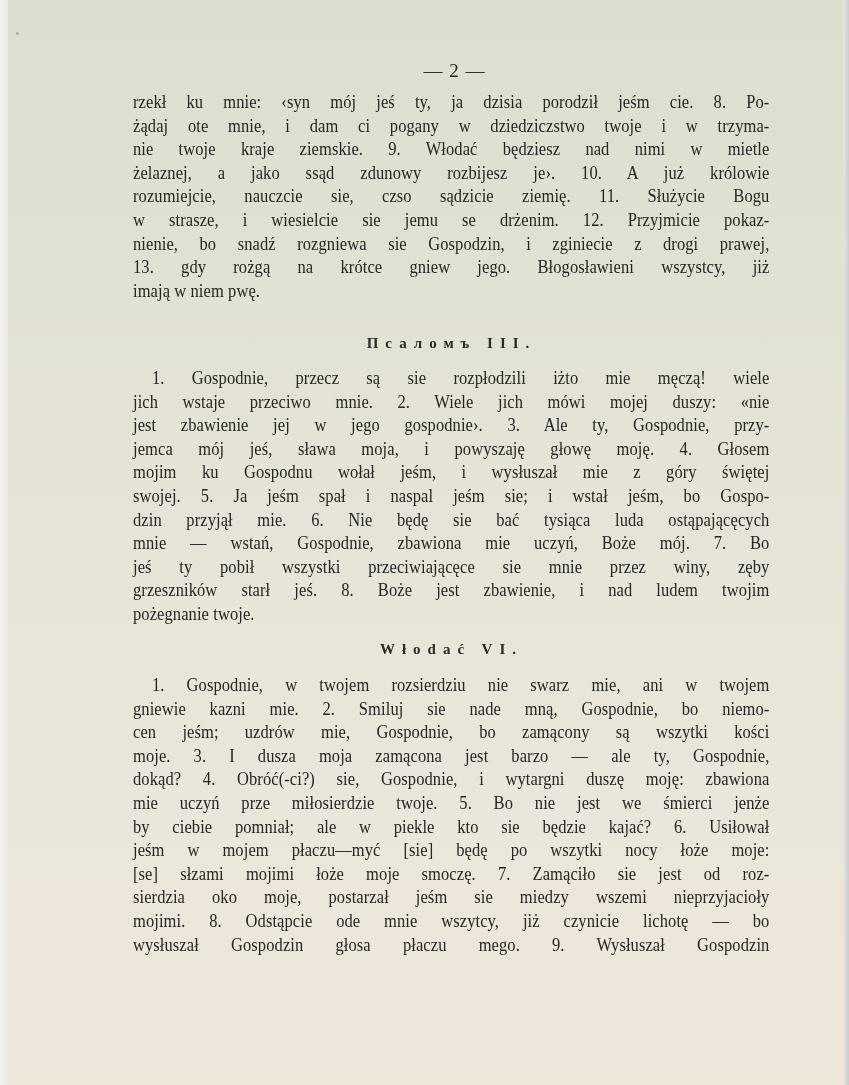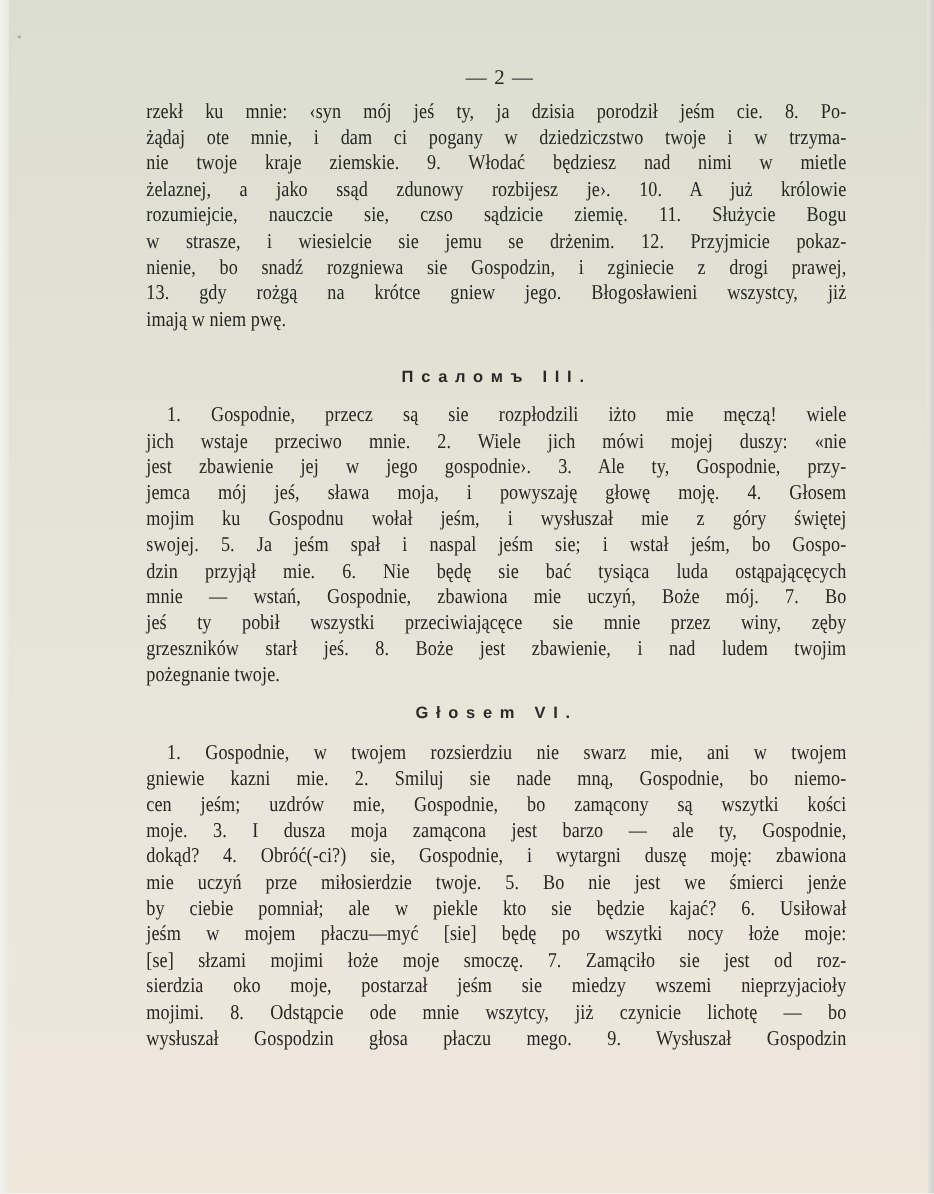--- a/index.html
+++ b/index.html
@@ -34,21 +34,21 @@
       text-align-last: left;
       letter-spacing: 0.1px;
       transform: scaleX(0.86);
       transform-origin: left top;
       width: 740px;
     }
     .para .line { display: block; white-space: nowrap; text-align: justify; text-align-last: justify; }
     .para .line.last { text-align-last: left; }
     .heading {
       text-align: center;
-      font-family: Liberation Sans, sans-serif;
+      font-family: Liberation Serif, serif;
       font-weight: bold; font-size: 15px;
       letter-spacing: 7px;
       color: #2a2a28;
       margin: 0;
       height: 22px;
       line-height: 22px;
     }
     .block-1 { position: absolute; top: 30px; left: 0; }
     .heading-1 { position: absolute; top: 272px; left: 0; width: 637px; }
     .block-2 { position: absolute; top: 306px; left: 0; }
@@ -87,21 +87,21 @@
     <span class="line">jemca mój jeś, sława moja, i powyszaję głowę moję. 4. Głosem</span>
     <span class="line">mojim ku Gospodnu wołał jeśm, i wysłuszał mie z góry świętej</span>
     <span class="line">swojej. 5. Ja jeśm spał i naspal jeśm sie; i wstał jeśm, bo Gospo-</span>
     <span class="line">dzin przyjął mie. 6. Nie będę sie bać tysiąca luda ostąpającęcych</span>
     <span class="line">mnie — wstań, Gospodnie, zbawiona mie uczyń, Boże mój. 7. Bo</span>
     <span class="line">jeś ty pobił wszystki przeciwiającęce sie mnie przez winy, zęby</span>
     <span class="line">grzeszników starł jeś. 8. Boże jest zbawienie, i nad ludem twojim</span>
     <span class="line last">pożegnanie twoje.</span>
   </div>
 
-  <h2 class="heading heading-2">Głosem VI.</h2>
+  <h2 class="heading heading-2">Włodać VI.</h2>
 
   <div class="para block-3">
     <span class="line indent">1. Gospodnie, w twojem rozsierdziu nie swarz mie, ani w twojem</span>
     <span class="line">gniewie kazni mie. 2. Smiluj sie nade mną, Gospodnie, bo niemo-</span>
     <span class="line">cen jeśm; uzdrów mie, Gospodnie, bo zamącony są wszytki kości</span>
     <span class="line">moje. 3. I dusza moja zamącona jest barzo — ale ty, Gospodnie,</span>
     <span class="line">dokąd? 4. Obróć(-ci?) sie, Gospodnie, i wytargni duszę moję: zbawiona</span>
     <span class="line">mie uczyń prze miłosierdzie twoje. 5. Bo nie jest we śmierci jenże</span>
     <span class="line">by ciebie pomniał; ale w piekle kto sie będzie kajać? 6. Usiłował</span>
     <span class="line">jeśm w mojem płaczu—myć [sie] będę po wszytki nocy łoże moje:</span>

